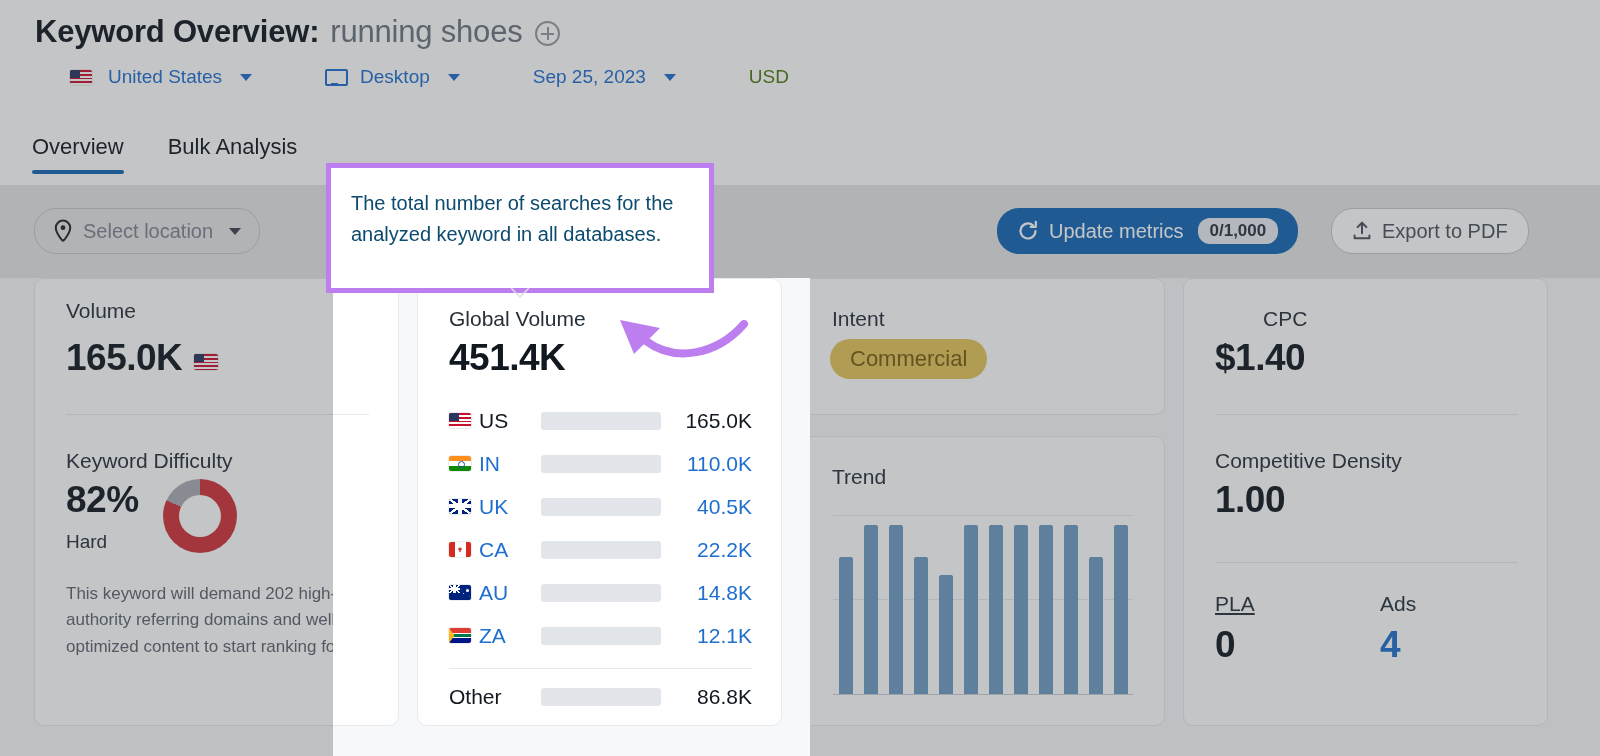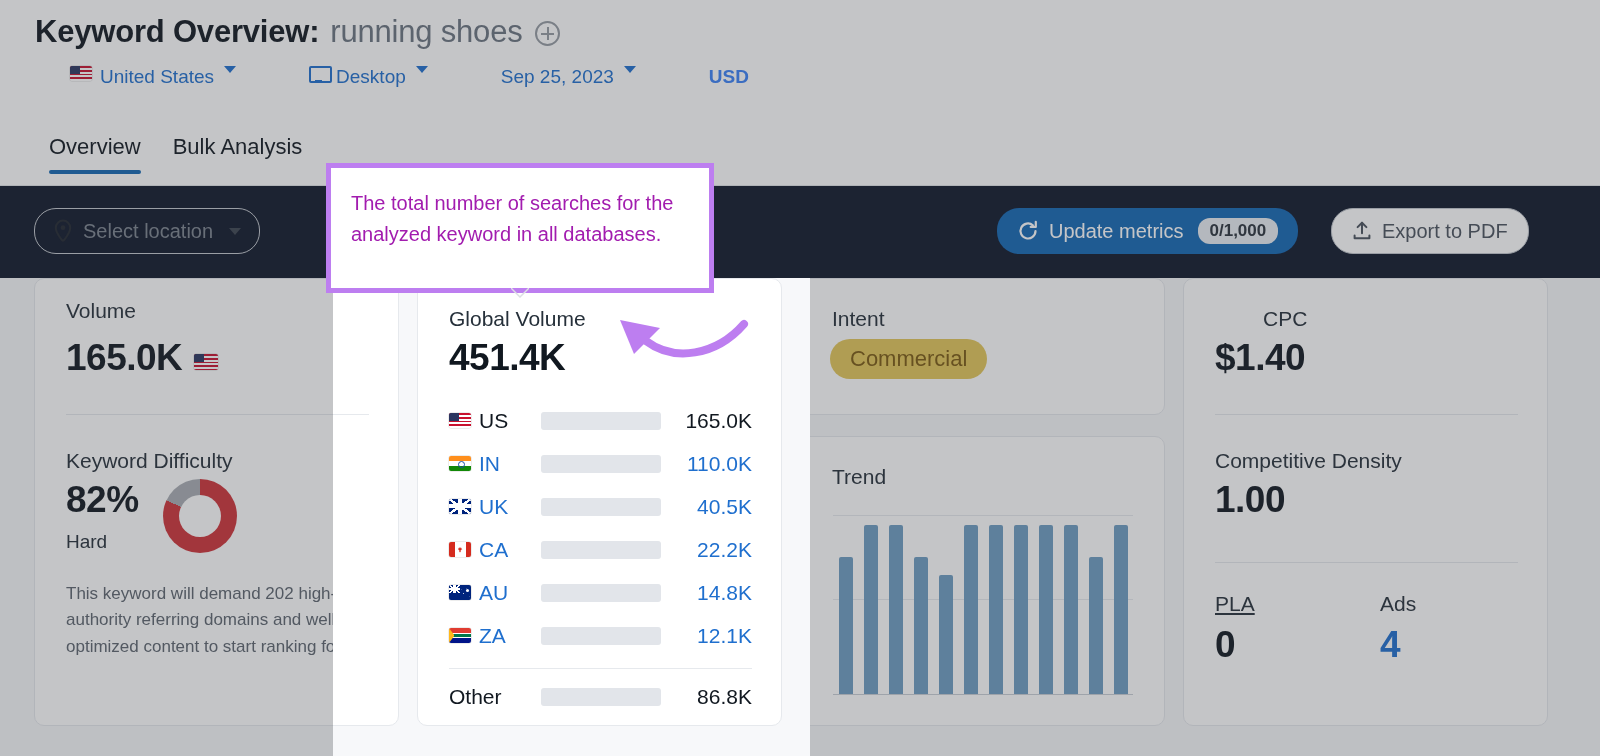--- a/index.html
+++ b/index.html
@@ -20,22 +20,22 @@
   .title-row { position: absolute; left: 35px; top: 14px; display: flex; align-items: center; gap: 11px; }
   .title-main { font-size: 31px; font-weight: 700; color: #111820; letter-spacing: -0.2px; }
   .title-kw { font-size: 31px; font-weight: 400; color: #6b7480; letter-spacing: -0.2px; }
   .plus-icon { width: 25px; height: 25px; border: 2px solid #959ba3; border-radius: 50%;
                position: relative; display: inline-block; margin-left: 2px; margin-top:3px;}
   .plus-icon::before, .plus-icon::after { content:""; position:absolute; background:#959ba3; }
   .plus-icon::before { left: 4px; top: 9.5px; width: 13px; height: 2px; }
   .plus-icon::after  { top: 4px; left: 9.5px; height: 13px; width: 2px; }
 
   .meta-row { position: absolute; left: 33px; top: 66px; display: flex; align-items: center; gap: 0; }
-  .meta-item { display: flex; gap: 8px; font-size: 19px; color: #1f6fce; cursor: pointer; padding-left: 37px; }
-  .meta-item.plain { color: #3b82f6; cursor: default; font-weight: bold; }
+  .meta-item { display: flex; align-items: center; gap: 16px; font-size: 19px; color: #1f6fce; cursor: pointer; padding-left: 37px; }
+  .meta-item.plain { color: #4d7c0f; cursor: default; }
   .meta-gap { width: 36px; }
   .caret { width: 0; height: 0; border-left: 6px solid transparent; border-right: 6px solid transparent;
            border-top: 7px solid #1f6fce; margin-left: 2px; }
 
   .flag { display:inline-block; width: 22px; height: 15px; border-radius: 2px; overflow: hidden;
           position: relative; box-shadow: 0 0 0 0.5px rgba(0,0,0,.15); vertical-align: middle; }
   
   .flag-us { background: repeating-linear-gradient(#c8102e 0 1.9px, #ffffff 1.9px 3.8px); }
   .flag-us::after { content:""; position:absolute; left:0; top:0; width:10px; height:8px; background:#2a3560; }
   
@@ -74,27 +74,27 @@
   .flag-za::after { content:""; position:absolute; left:0; top:0; bottom:0; width:10px;
       background: linear-gradient(to right, #ffb81c 0 55%, transparent 55%);
       clip-path: polygon(0 0, 55% 50%, 0 100%); }
 
   .monitor-icon { width:19px; height:16px; position: relative; display:inline-block; }
   .monitor-icon::before { content:""; position:absolute; left:0; top:0; width:19px; height:13px;
       border:2px solid #1f6fce; border-radius:2px; }
   .monitor-icon::after { content:""; position:absolute; left:6px; bottom:0; width:7px; height:2.5px; background:#1f6fce; }
 
   
-  .tabs { position: absolute; left: 49px; top: 134px; display: flex; gap: 32px; align-items: flex-end; }
+  .tabs { position: absolute; left: 32px; top: 134px; display: flex; gap: 44px; align-items: flex-end; }
   .tab { font-size: 22px; color: #111820; padding-bottom: 14px; cursor: pointer; position: relative; }
   .tab.active::after { content:""; position:absolute; left:0; right:0; bottom:0; height:4px; background:#1467b3; border-radius:2px; }
   .tabs-rule { position:absolute; left:0; top:185px; width:1600px; height:1px; background:#e2e5e9; }
 
   
-  .toolbar { position:absolute; left:0; top:186px; width:1600px; height:92px; background:#0f172a; }
+  .toolbar { position:absolute; left:0; top:186px; width:1600px; height:92px; background:#e5e5e5; }
   .btn { display:inline-flex; align-items:center; gap:10px; border-radius:22px; font-size:20px; cursor:pointer; }
   .select-location { position:absolute; left:34px; top:22px; height:46px; padding:0 18px;
       border:1px solid #c3c8ce; background:transparent; color:#7c848f; }
   .pin-icon { width:20px; height:24px; position:relative; }
   .pin-icon svg { display:block; }
   .sel-caret { width:0;height:0;border-left:6px solid transparent;border-right:6px solid transparent;border-top:7px solid #3c4450; margin-left:6px;}
 
   .update-btn { position:absolute; left:997px; top:22px; height:46px; padding:0 20px;
       background:#1467b3; color:#ffffff; border:none; }
   .refresh-icon { width:22px; height:22px; }
@@ -150,21 +150,21 @@
   .dim { position:absolute; inset:0; background:rgba(60,64,70,0.30); pointer-events:none; }
 
   
   .spotlight { position:absolute; left:333px; top:158px; width:477px; height:598px; overflow:hidden; }
   .spot-inner { position:absolute; left:-333px; top:-158px; width:1600px; height:756px; }
 
   
   .tooltip { position:absolute; left:326px; top:163px; width:388px; height:130px;
              background:#ffffff; border:5px solid #bd7ef0; }
   .tooltip-text { position:absolute; left:20px; top:20px; width:346px; font-size:20px;
-                  color:#a21caf; line-height:1.55; }
+                  color:#0c4a6e; line-height:1.55; }
   .tooltip-notch { position:absolute; left:511px; top:288px; width:18px; height:10px; }
 
   
   .arrow { position:absolute; left:604px; top:306px; width:150px; height:62px; }
 </style>
 </head>
 <body>
 
 <div id="root">
 

